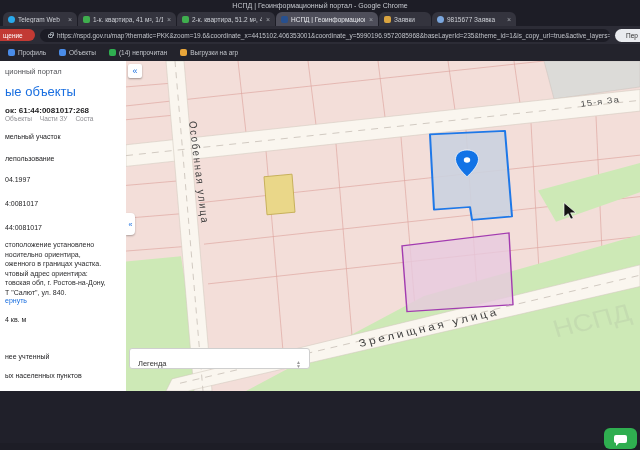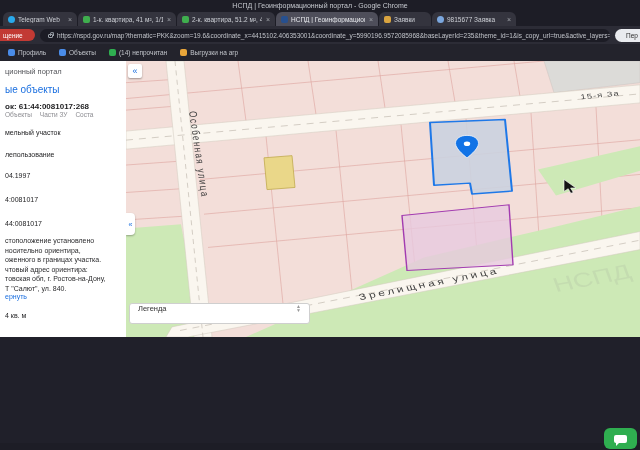--- a/index.html
+++ b/index.html
@@ -21,33 +21,33 @@
 #omni{flex:1;height:13px;background:#1c1c25;border-radius:7px;display:flex;align-items:center;gap:4px;padding:0 8px;overflow:hidden}
 .lock{width:5px;height:4px;border:1px solid #9aa0a8;border-radius:1px;position:relative;flex-shrink:0;margin-top:2px}
 .lock:before{content:"";position:absolute;left:.5px;top:-3px;width:2.5px;height:3px;border:1px solid #9aa0a8;border-bottom:none;border-radius:2px 2px 0 0}
 #urltext{font-size:6.5px;color:#c2c5cb;white-space:nowrap}
 #chip{width:34px;height:13px;background:#e9ebef;border-radius:7px;color:#2a2a2a;font-size:6.5px;display:flex;align-items:center;justify-content:center;margin-right:-9px;flex-shrink:0}
 #bookmarks{height:17px;background:#23232c;display:flex;align-items:center;gap:13px;padding-left:8px;font-size:6.5px;color:#c2c5cb}
 .bm{display:flex;align-items:center;gap:3px;white-space:nowrap}
 .bmi{width:7px;height:7px;border-radius:2px;flex-shrink:0}
 
 
-#main{position:absolute;top:61px;left:0;width:640px;height:276px;display:flex}
+#main{position:absolute;top:61px;left:0;width:640px;height:330px;display:flex}
 #sidebar{width:126px;background:#fff;padding:6px 5px 0 5px;overflow:hidden;flex-shrink:0}
 .s-portal{font-size:7.5px;color:#54555a;margin-bottom:8px;white-space:nowrap}
-.s-link{font-size:10px;color:#1a6fe0;margin-bottom:7px;white-space:nowrap}
+.s-link{font-size:13px;color:#1a6fe0;margin-bottom:7px;white-space:nowrap}
 .s-title{font-size:8px;font-weight:bold;color:#1d1d1f;margin-bottom:0;white-space:nowrap}
 .s-tabs{display:flex;gap:8px;font-size:6.5px;color:#8b8b90;margin-bottom:11px;white-space:nowrap}
 .s-val{font-size:7px;color:#232325;white-space:nowrap}
 .s-para div{font-size:7px;color:#2a2a2c;line-height:9.5px;white-space:nowrap}
 .s-link2{font-size:7px;color:#1a6fe0;white-space:nowrap}
 
 #map{flex:1;position:relative;overflow:hidden;background:#f3ded9}
 #mapsvg{position:absolute;inset:0;width:100%;height:100%}
-#legend{position:absolute;left:3px;bottom:13px;width:181px;height:21px;background:#fff;border:1px solid #cfcfcf;border-radius:3px;display:flex;align-items:flex-start;justify-content:space-between;padding:0 8px;font-size:7.5px;color:#333}
+#legend{position:absolute;left:3px;bottom:22px;width:181px;height:21px;background:#fff;border:1px solid #cfcfcf;border-radius:3px;display:flex;align-items:flex-end;justify-content:space-between;padding:0 8px;font-size:7.5px;color:#333}
 .sortchev{display:flex;flex-direction:column;color:#999;font-size:5px;line-height:4px}
 #collapseTop{position:absolute;left:2px;top:3px;width:14px;height:14px;background:#fff;border-radius:2px;display:flex;align-items:center;justify-content:center;color:#1a6fe0;font-size:9px;box-shadow:0 1px 2px rgba(0,0,0,.35)}
 #collapseMid{position:absolute;left:0;top:152px;width:9px;height:22px;background:#fff;border-radius:0 4px 4px 0;display:flex;align-items:center;justify-content:center;color:#1a6fe0;font-size:7px;box-shadow:0 1px 2px rgba(0,0,0,.3)}
 
 #bottombar{position:absolute;top:443px;left:0;width:640px;height:7px;background:#1d1d26}
 #chatbtn{position:absolute;left:604px;top:428px;width:33px;height:21px;background:#2fae50;border-radius:6px;display:flex;align-items:center;justify-content:center;z-index:5}
 .bubble{width:13px;height:8px;background:#fff;border-radius:2px;position:relative}
 .bubble:after{content:"";position:absolute;left:2px;bottom:-3px;border-top:3px solid #fff;border-right:3px solid transparent}
 </style>
 </head>

